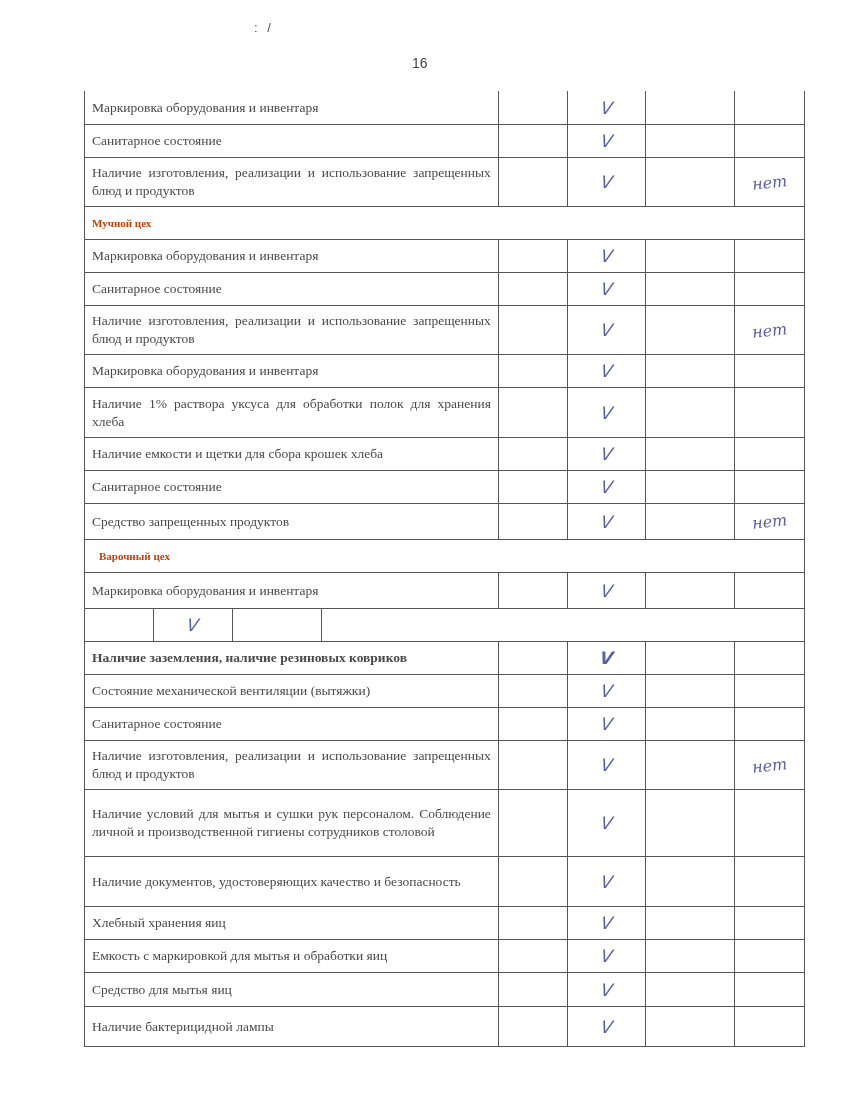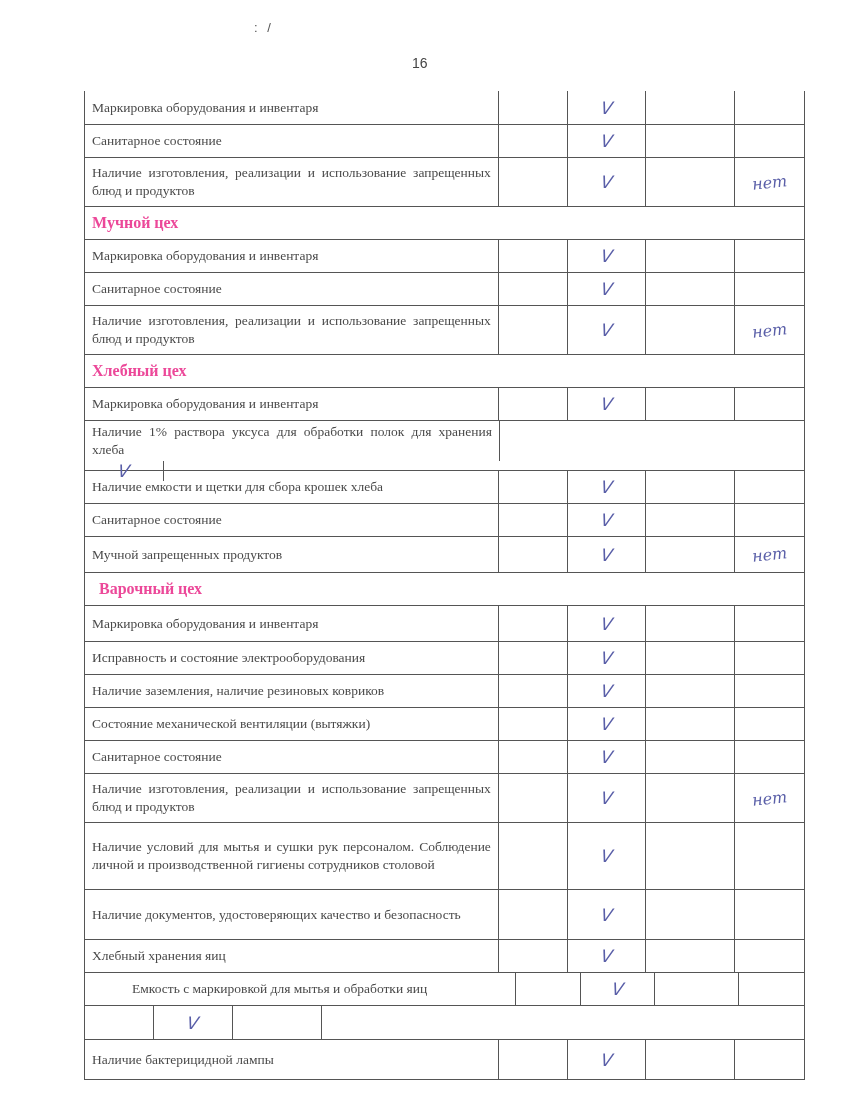--- a/index.html
+++ b/index.html
@@ -27,21 +27,21 @@
     box-sizing: border-box; border-right: 1.5px solid #555; position: relative;
     display: flex; align-items: center;
   }
   .cell:last-child { border-right: none; }
   .c-text { width: 415px; padding: 2px 7px; font-size: 13.5px; line-height: 18px; color: #4a4a4a; text-align: justify; text-align-last: left; }
   .c-a { width: 69px; }
   .c-b { width: 79px; justify-content: center; }
   .c-c { width: 89px; }
   .c-d { width: 69px; justify-content: center; }
   .section {
-    padding: 0 7px; font-weight: bold; font-size: 16px; color: #ec4899; display: flex; align-items: center;
+    padding: 0 7px; font-weight: bold; font-size: 11px; color: #c2410c; display: flex; align-items: center;
   }
   .check {
     font-family: "DejaVu Sans", sans-serif; color: #5a5fa8; font-size: 17px; font-style: italic;
     transform: skewX(-8deg);
   }
   .note {
     font-family: "DejaVu Serif", serif; font-style: italic; color: #5a5fa8; font-size: 16px;
     transform: rotate(-6deg);
   }
 </style>
@@ -115,34 +115,31 @@
       <div class="cell c-a"></div>
       <div class="cell c-b">
         <span class="check">V</span>
       </div>
       <div class="cell c-c"></div>
       <div class="cell c-d">
         <span class="note">нет</span>
       </div>
     </div>
     <div class="row" style="height: 33px;">
-      <div class="section">Хлебный цех</div>
-    </div>
-    <div class="row" style="height: 33px;">
       <div class="cell c-text">Маркировка оборудования и инвентаря</div>
       <div class="cell c-a"></div>
       <div class="cell c-b">
         <span class="check">V</span>
       </div>
       <div class="cell c-c"></div>
       <div class="cell c-d">
         <span class="note"></span>
       </div>
     </div>
-    <div class="row" style="height: 50px; flex-direction: column;">
+    <div class="row" style="height: 50px;">
       <div class="cell c-text">Наличие 1% раствора уксуса для обработки полок для хранения хлеба</div>
       <div class="cell c-a"></div>
       <div class="cell c-b">
         <span class="check">V</span>
       </div>
       <div class="cell c-c"></div>
       <div class="cell c-d">
         <span class="note"></span>
       </div>
     </div>
@@ -162,21 +159,21 @@
       <div class="cell c-a"></div>
       <div class="cell c-b">
         <span class="check">V</span>
       </div>
       <div class="cell c-c"></div>
       <div class="cell c-d">
         <span class="note"></span>
       </div>
     </div>
     <div class="row" style="height: 36px;">
-      <div class="cell c-text">Мучной запрещенных продуктов</div>
+      <div class="cell c-text">Средство запрещенных продуктов</div>
       <div class="cell c-a"></div>
       <div class="cell c-b">
         <span class="check">V</span>
       </div>
       <div class="cell c-c"></div>
       <div class="cell c-d">
         <span class="note">нет</span>
       </div>
     </div>
     <div class="row" style="height: 33px; padding-left: 7px;">
@@ -187,31 +184,30 @@
       <div class="cell c-a"></div>
       <div class="cell c-b">
         <span class="check">V</span>
       </div>
       <div class="cell c-c"></div>
       <div class="cell c-d">
         <span class="note"></span>
       </div>
     </div>
     <div class="row" style="height: 33px;">
-      <div class="cell c-text">Исправность и состояние электрооборудования</div>
-      <div class="cell c-a"></div>
-      <div class="cell c-b">
-        <span class="check">V</span>
-      </div>
-      <div class="cell c-c"></div>
-      <div class="cell c-d">
-        <span class="note"></span>
-      </div>
-    </div>
-    <div class="row" style="height: 33px;">
+      <div class="cell c-a"></div>
+      <div class="cell c-b">
+        <span class="check">V</span>
+      </div>
+      <div class="cell c-c"></div>
+      <div class="cell c-d">
+        <span class="note"></span>
+      </div>
+    </div>
+    <div class="row" style="height: 33px; font-weight: bold;">
       <div class="cell c-text">Наличие заземления, наличие резиновых ковриков</div>
       <div class="cell c-a"></div>
       <div class="cell c-b">
         <span class="check">V</span>
       </div>
       <div class="cell c-c"></div>
       <div class="cell c-d">
         <span class="note"></span>
       </div>
     </div>
@@ -274,32 +270,33 @@
       <div class="cell c-text">Хлебный хранения яиц</div>
       <div class="cell c-a"></div>
       <div class="cell c-b">
         <span class="check">V</span>
       </div>
       <div class="cell c-c"></div>
       <div class="cell c-d">
         <span class="note"></span>
       </div>
     </div>
-    <div class="row" style="height: 33px; padding-left: 40px;">
+    <div class="row" style="height: 33px;">
       <div class="cell c-text">Емкость с маркировкой для мытья и обработки  яиц</div>
       <div class="cell c-a"></div>
       <div class="cell c-b">
         <span class="check">V</span>
       </div>
       <div class="cell c-c"></div>
       <div class="cell c-d">
         <span class="note"></span>
       </div>
     </div>
     <div class="row" style="height: 34px;">
+      <div class="cell c-text">Средство для мытья яиц</div>
       <div class="cell c-a"></div>
       <div class="cell c-b">
         <span class="check">V</span>
       </div>
       <div class="cell c-c"></div>
       <div class="cell c-d">
         <span class="note"></span>
       </div>
     </div>
     <div class="row" style="height: 40px;">

